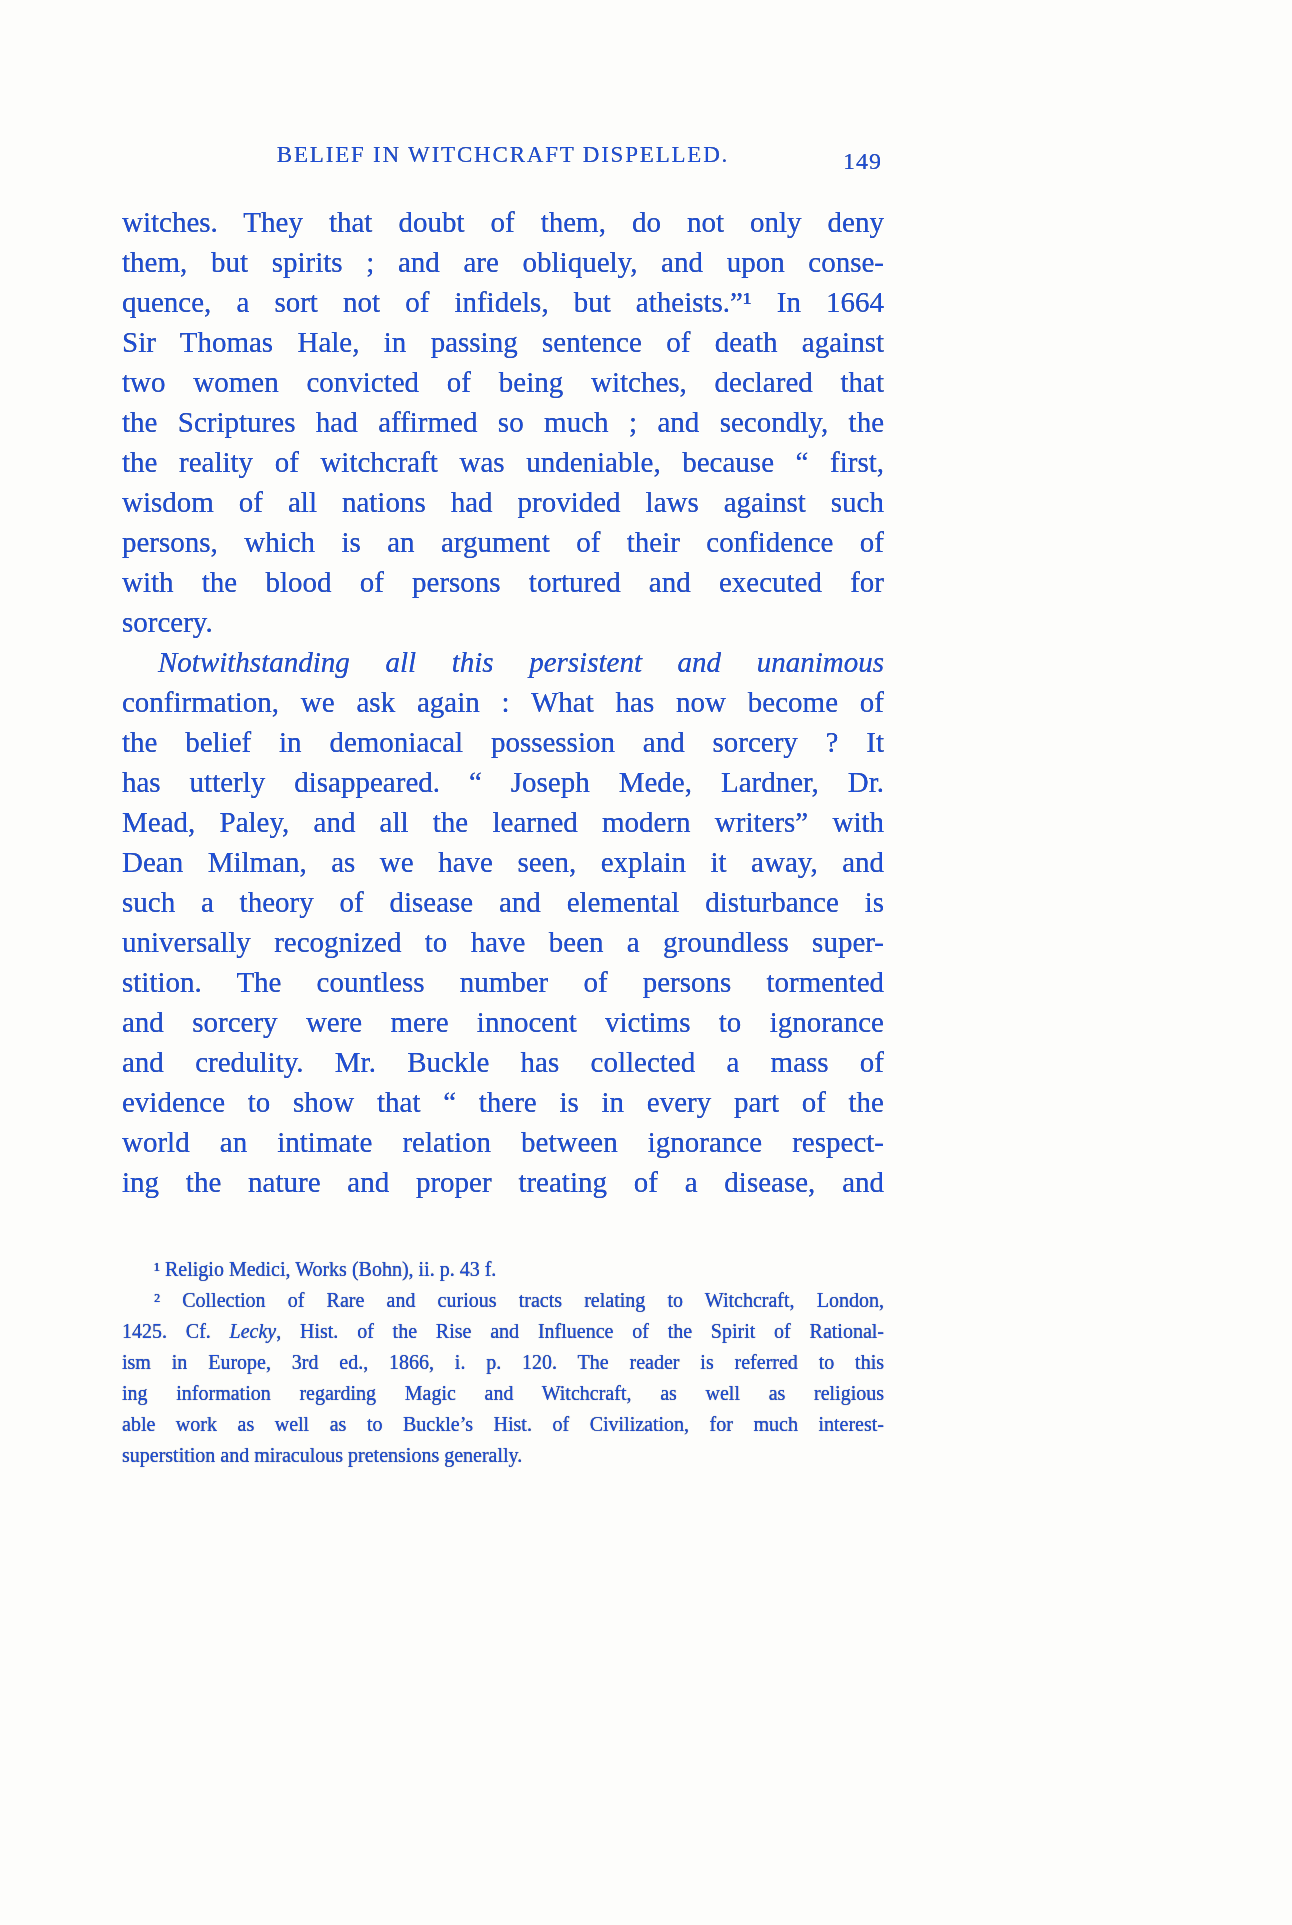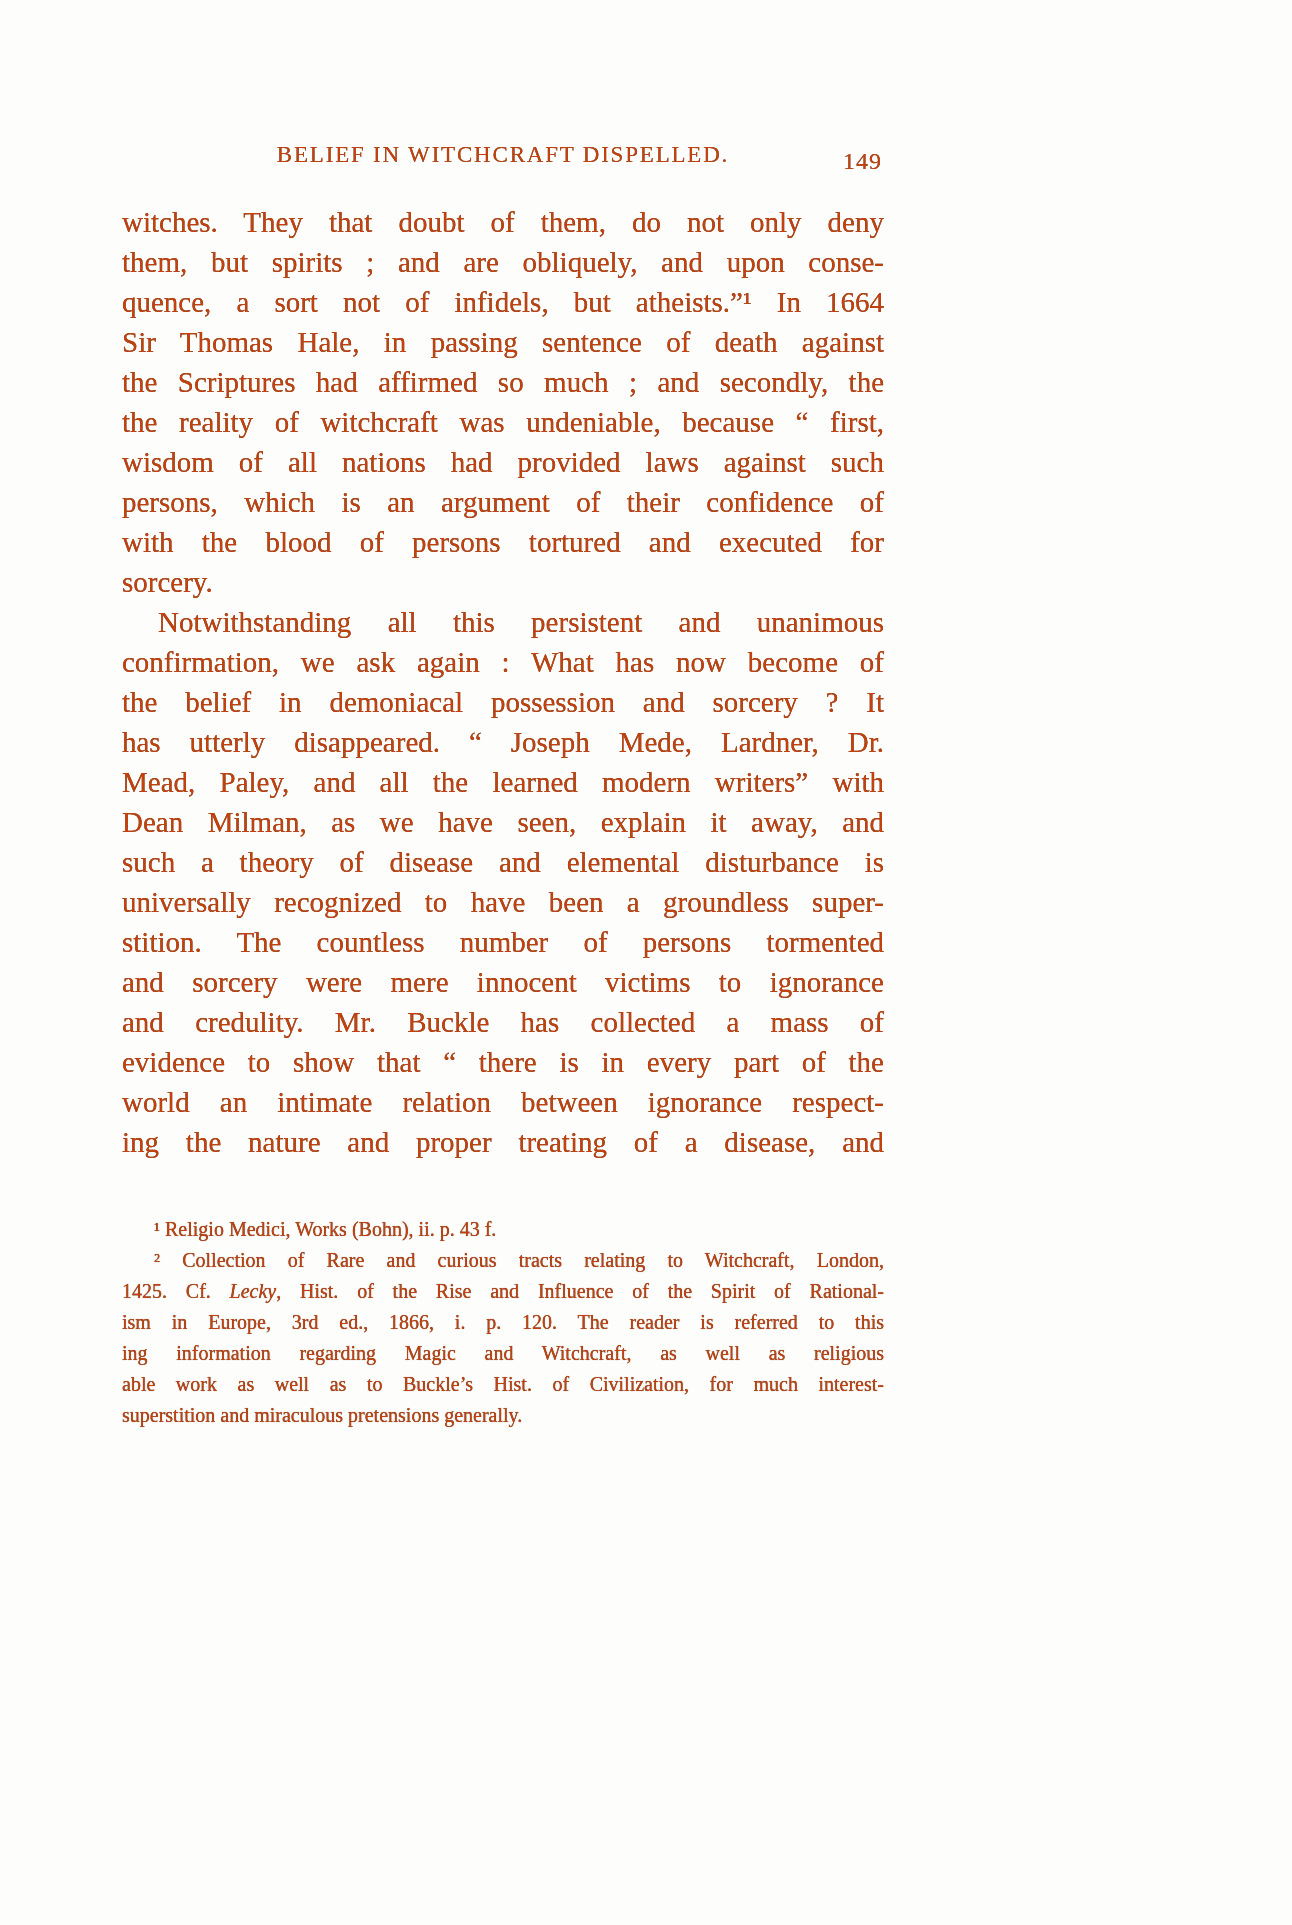--- a/index.html
+++ b/index.html
@@ -5,21 +5,21 @@
   * { box-sizing: border-box; }
   html, body { margin: 0; padding: 0; }
   body { background: #fdfdfb; }
 
   .page {
     position: relative;
     width: 1116px;
     height: 1925px;
     background: #fdfdfb;
     font-family: "Liberation Serif", serif;
-    color: #c2410c;
+    color: #1d4ed8;
     overflow: hidden;
   }
 
   .content {
     position: absolute;
     left: 122px;
     top: 142px;
     width: 762px;
   }
 
@@ -50,21 +50,21 @@
   .body-text {
     font-size: 29px;
     line-height: 40px;
     text-shadow: 0 0 0.5px rgba(22,17,12,0.75);
   }
   .bline {
     text-align: justify;
     text-align-last: justify;
   }
   .bline.endpara { text-align-last: left; }
-  .bline.indent { text-indent: 36px; }
+  .bline.indent { text-indent: 36px; font-style: italic; }
 
   .footnotes {
     margin-top: 52px;
     font-size: 20px;
     line-height: 31px;
     text-shadow: 0 0 0.7px rgba(22,17,12,0.85);
   }
   .fline {
     text-align: justify;
     text-align-last: justify;
@@ -82,20 +82,21 @@
     <div class="running-header">
       <div class="header-title">BELIEF IN WITCHCRAFT DISPELLED.</div>
       <div class="page-number">149</div>
     </div>
 
     <div class="body-text">
       <div class="bline">witches. They that doubt of them, do not only deny</div>
       <div class="bline">them, but spirits ; and are obliquely, and upon conse-</div>
       <div class="bline">quence, a sort not of infidels, but atheists.”¹ In 1664</div>
       <div class="bline">Sir Thomas Hale, in passing sentence of death against</div>
+      <div class="bline">two women convicted of being witches, declared that</div>
       <div class="bline">the Scriptures had affirmed so much ; and secondly, the</div>
       <div class="bline">the reality of witchcraft was undeniable, because “ first,</div>
       <div class="bline">wisdom of all nations had provided laws against such</div>
       <div class="bline">persons, which is an argument of their confidence of</div>
       <div class="bline">with the blood of persons tortured and executed for</div>
       <div class="bline endpara">sorcery.</div>
       <div class="bline indent">Notwithstanding all this persistent and unanimous</div>
       <div class="bline">confirmation, we ask again : What has now become of</div>
       <div class="bline">the belief in demoniacal possession and sorcery ? It</div>
       <div class="bline">has utterly disappeared. “ Joseph Mede, Lardner, Dr.</div>

